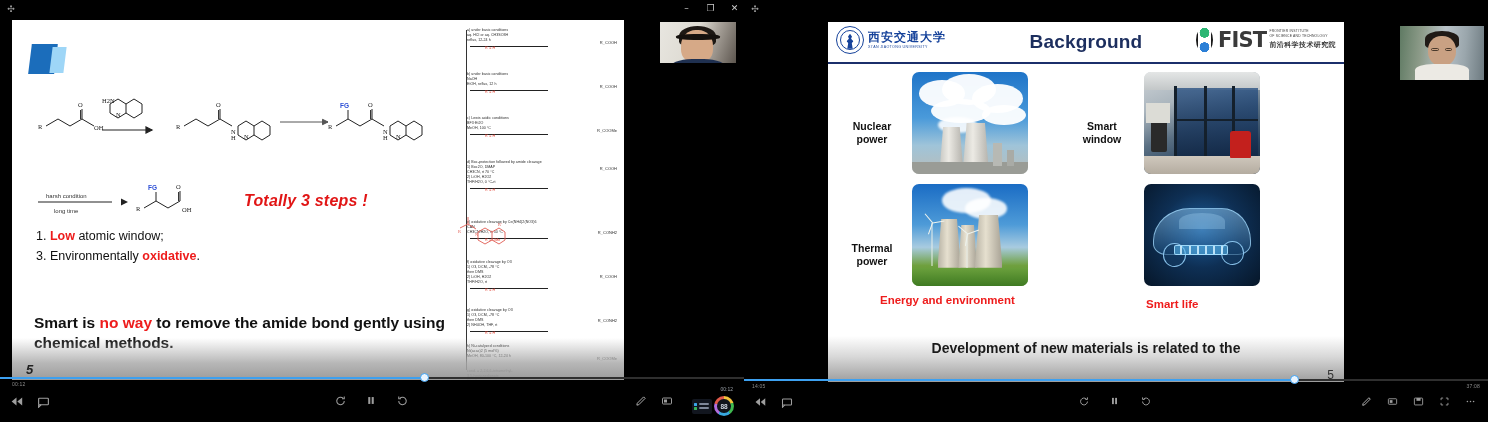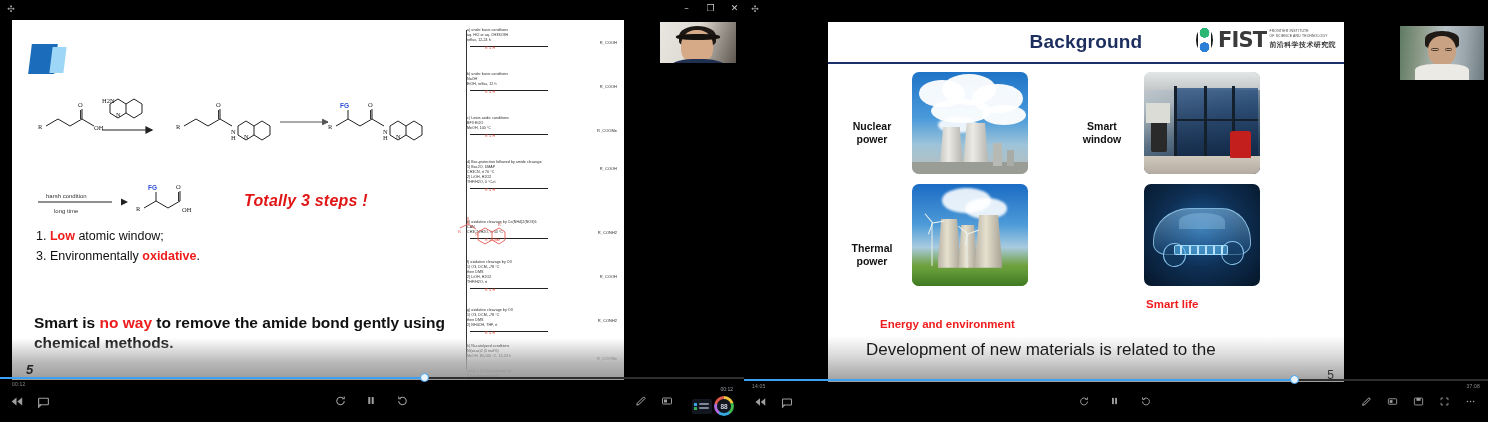--- a/index.html
+++ b/index.html
@@ -164,21 +164,21 @@
              background:linear-gradient(180deg,rgba(150,205,245,0.5),rgba(40,110,170,0.3));
              border:1px solid rgba(160,215,250,0.75); }
   .wheel { position:absolute; border-radius:50%; border:1.6px solid rgba(150,210,250,0.9); background:rgba(20,60,100,0.6); }
   .batt { position:absolute; left:26%; top:60%; width:46%; height:10%; background:rgba(90,185,240,0.55); border:0.8px solid rgba(170,225,255,0.9); border-radius:2px; }
   .battcell { position:absolute; top:0; width:2px; height:100%; background:rgba(210,240,255,0.85); }
 
   .cap-red { position:absolute; font-size:11.5px; font-weight:bold; color:#ee1c1c; }
   .rs-footer { position:absolute; left:0; bottom:0; width:100%; height:46px;
                background:linear-gradient(to bottom,#ffffff 0%,#d8d8d8 45%,#9d9d9d 100%);
                display:flex; align-items:flex-start; justify-content:center; padding-top:3px; }
-  .rs-foot-txt { font-size:17px; font-weight:normal; color:#1a1a1a; text-align:left; line-height:1.3; width:440px; }
+  .rs-foot-txt { font-size:14px; font-weight:bold; color:#1a1a1a; text-align:center; line-height:1.3; width:440px; }
   .rs-pageno { position:absolute; right:10px; bottom:0px; font-size:12px; color:#333; }
 </style>
 </head>
 <body>
 
 <div class="stage">
 
   <div class="player player-left">
 
     <div class="titlebar">
@@ -494,20 +494,27 @@
 
   <div class="player player-right">
 
     <div class="titlebar" style="height:14px;">
       <div class="tb-icon">✣</div>
     </div>
 
     <div class="slide-wrap slide-right">
 
       <div class="rs-header">
+        <div class="xjtu">
+          <div class="xjtu-seal"></div>
+          <div class="xjtu-txt">
+            <div class="xjtu-cn">西安交通大学</div>
+            <div class="xjtu-en">XI'AN JIAOTONG UNIVERSITY</div>
+          </div>
+        </div>
         <div class="rs-title">Background</div>
         <div class="fist">
           <div class="fist-mark">
               <div class="dna"></div>
             </div>
           <div class="fist-word">FIST</div>
           <div class="fist-sub">
             <div class="fist-en">FRONTIER INSTITUTE</div>
             <div class="fist-en">OF SCIENCE AND TECHNOLOGY</div>
             <div class="fist-cn">前沿科学技术研究院</div>
@@ -580,21 +587,21 @@
             <div class="battcell" style="left:10%;"></div>
               <div class="battcell" style="left:26%;"></div>
             <div class="battcell" style="left:42%;"></div>
               <div class="battcell" style="left:58%;"></div>
             <div class="battcell" style="left:74%;"></div>
               <div class="battcell" style="left:90%;"></div>
           </div>
           <div style="position:absolute;left:30%;top:28%;width:40%;height:16%;border-radius:50% 50% 0 0;background:rgba(180,225,255,0.28);"></div>
         </div>
 
-        <div class="cap-red" style="left:52px; top:228px;margin-top:24px;">Energy and environment</div>
+        <div class="cap-red" style="left:52px; top:228px;">Energy and environment</div>
         <div class="cap-red" style="left:318px; top:232px;">Smart life</div>
       </div>
 
       <div class="rs-footer">
         <div class="rs-foot-txt">
           <div>Development of new materials is related to the</div>
         </div>
         <div class="rs-pageno">5</div>
       </div>
     </div>

